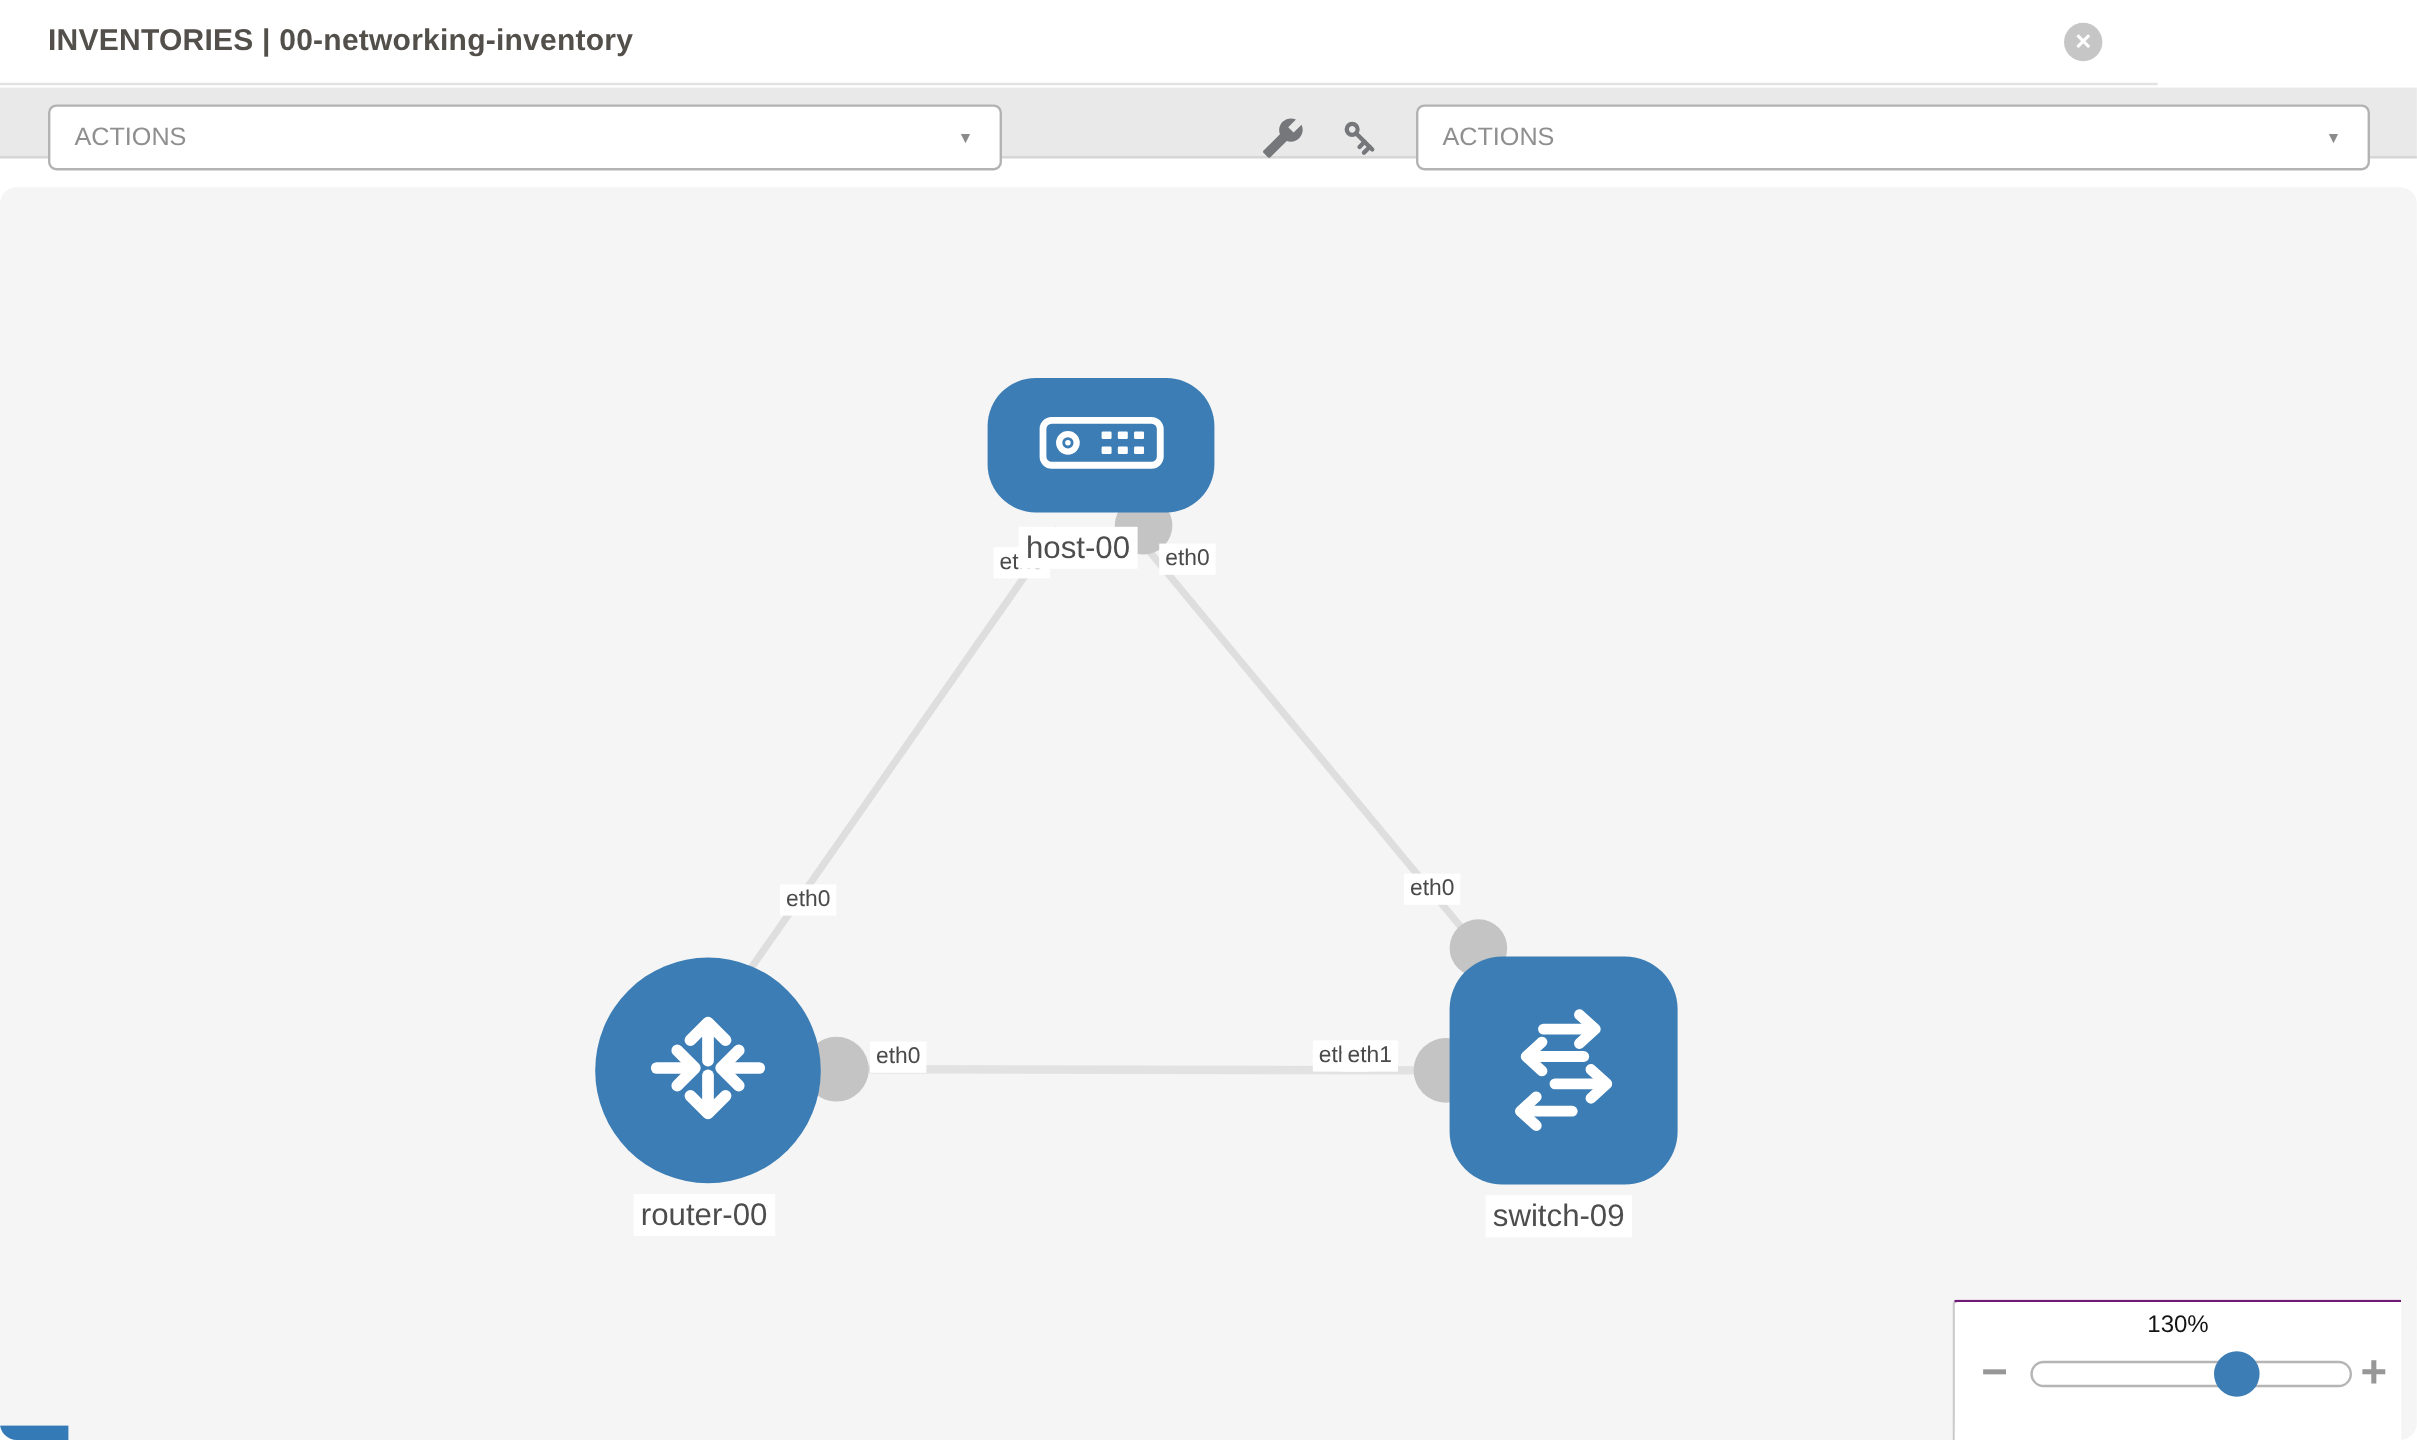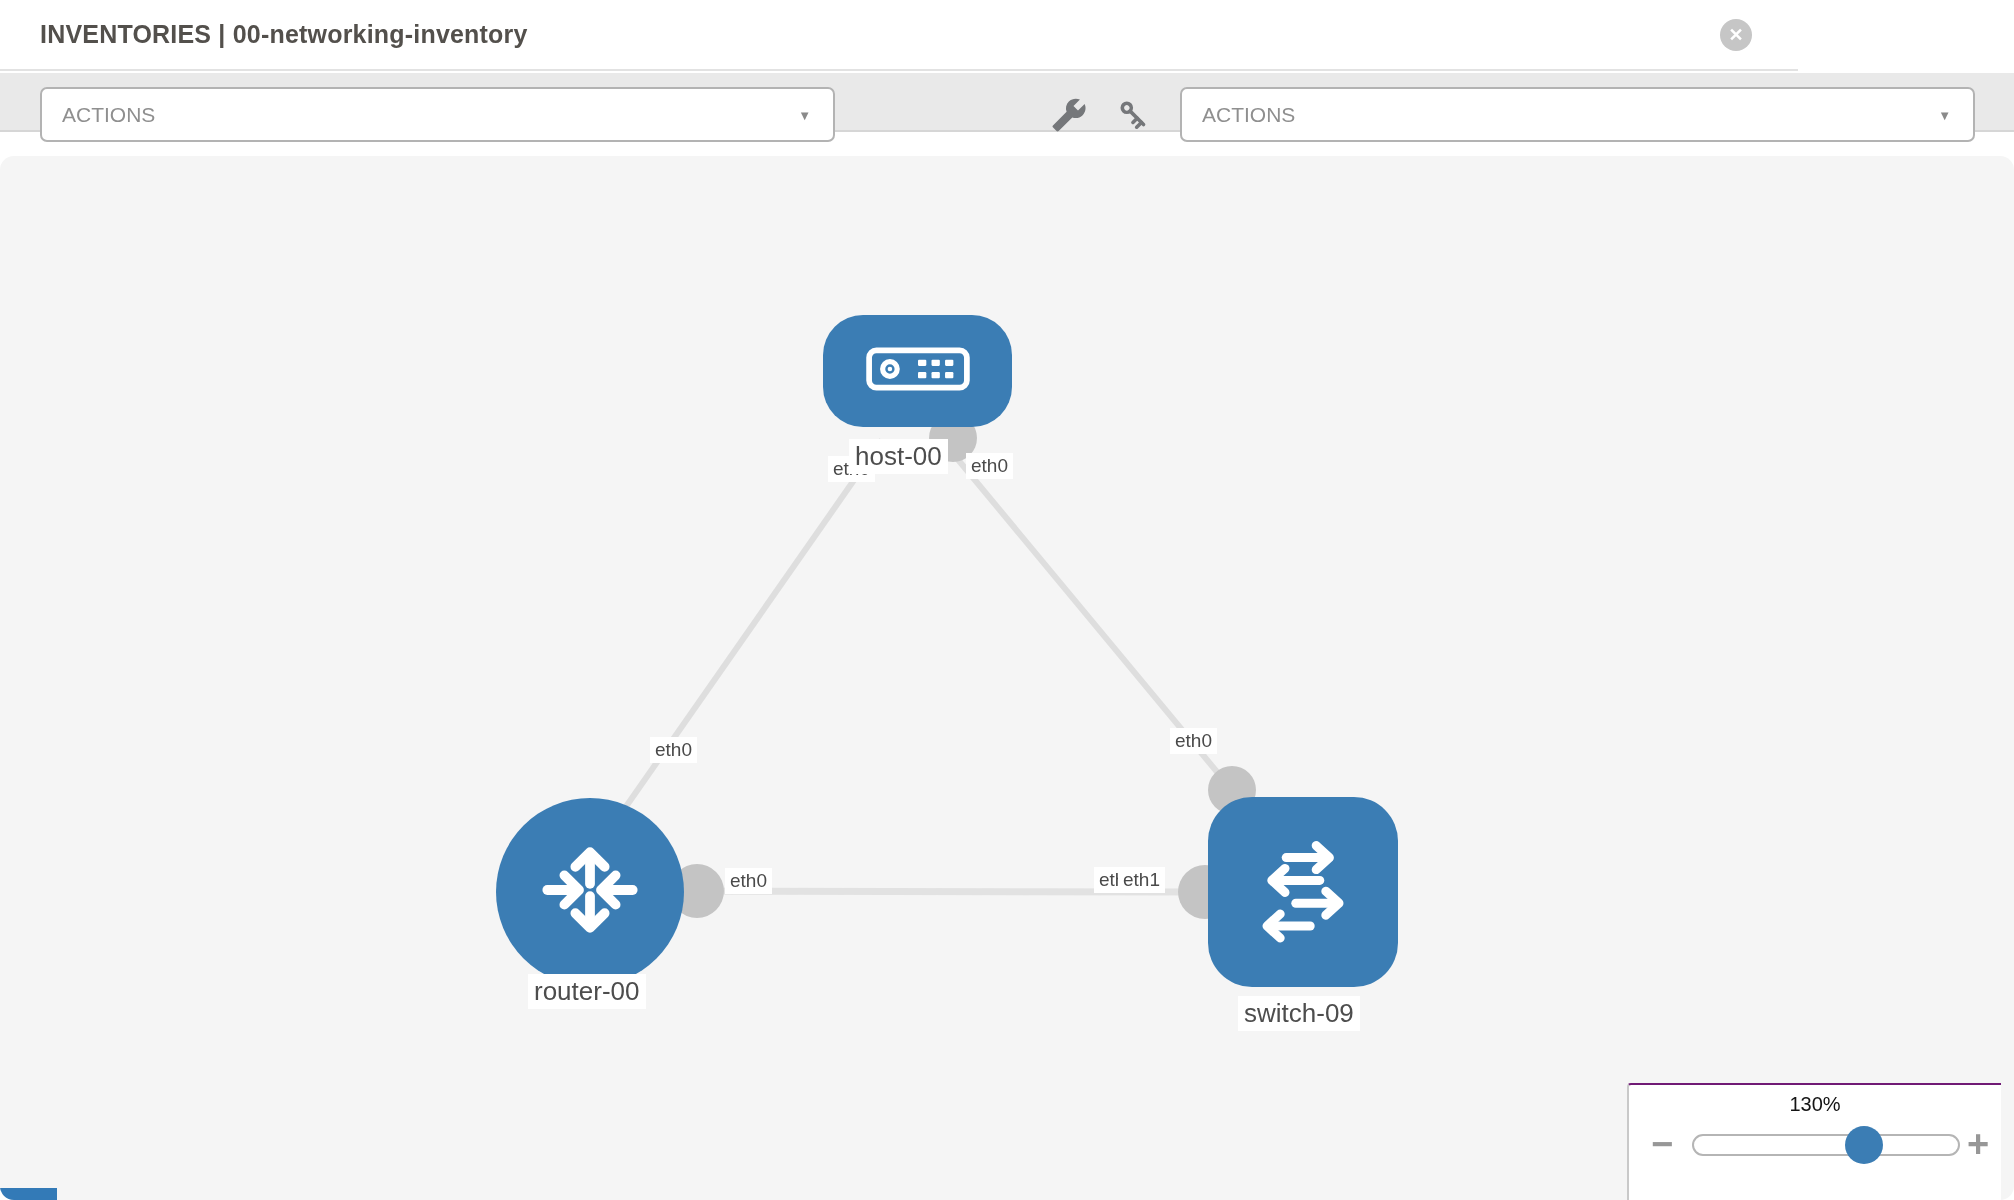--- a/index.html
+++ b/index.html
@@ -180,21 +180,21 @@
 
   <div class="if-label" style="left:828px; top:300px;">eth0</div>
   <div class="if-label" style="left:966px; top:297px;">eth0</div>
   <div class="if-label" style="left:650px; top:581px;">eth0</div>
   <div class="if-label" style="left:725px; top:712px;">eth0</div>
   <div class="if-label" style="left:1170px; top:572px;">eth0</div>
   <div class="if-label" style="left:1094px; top:711px;">eth1</div>
   <div class="if-label" style="left:1118px; top:711px;">eth1</div>
 
   <div class="node-label" style="left:849px; top:283px;">host-00</div>
-  <div class="node-label" style="left:528px; top:818px;">router-00</div>
+  <div class="node-label" style="left:528px; top:839px;">router-00</div>
   <div class="node-label" style="left:1238px; top:840px;">switch-09</div>
 
   <div class="zoom-panel">
     <div class="zoom-level">130%</div>
     <div class="zoom-minus">
       <span>−</span>
     </div>
     <div class="zoom-track"></div>
     <div class="zoom-thumb"></div>
     <div class="zoom-plus">

